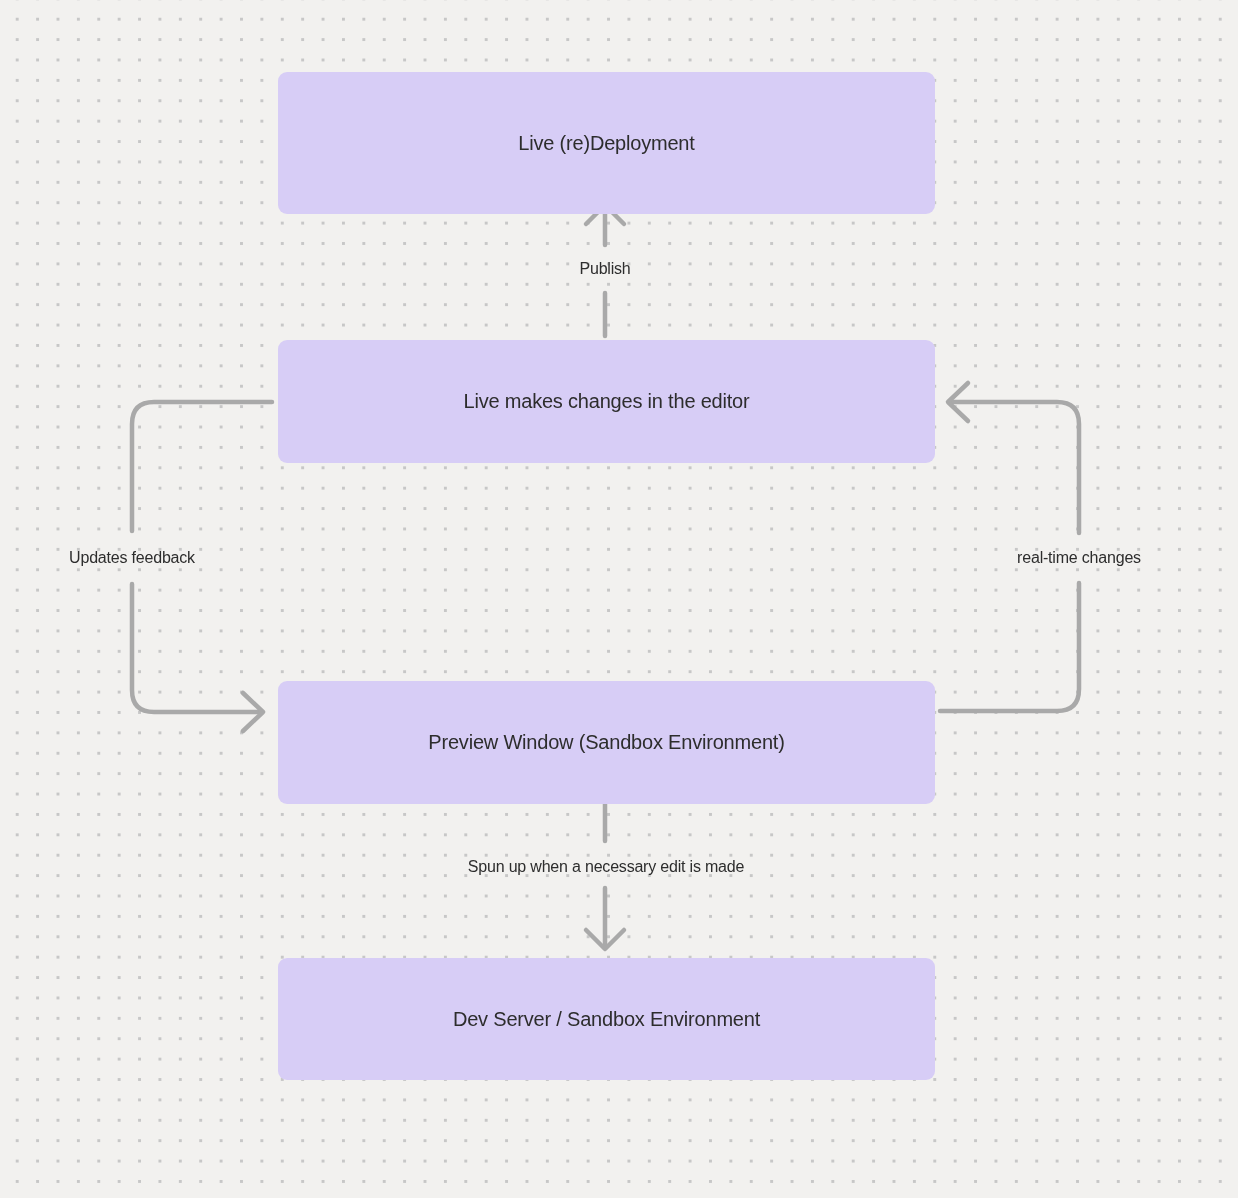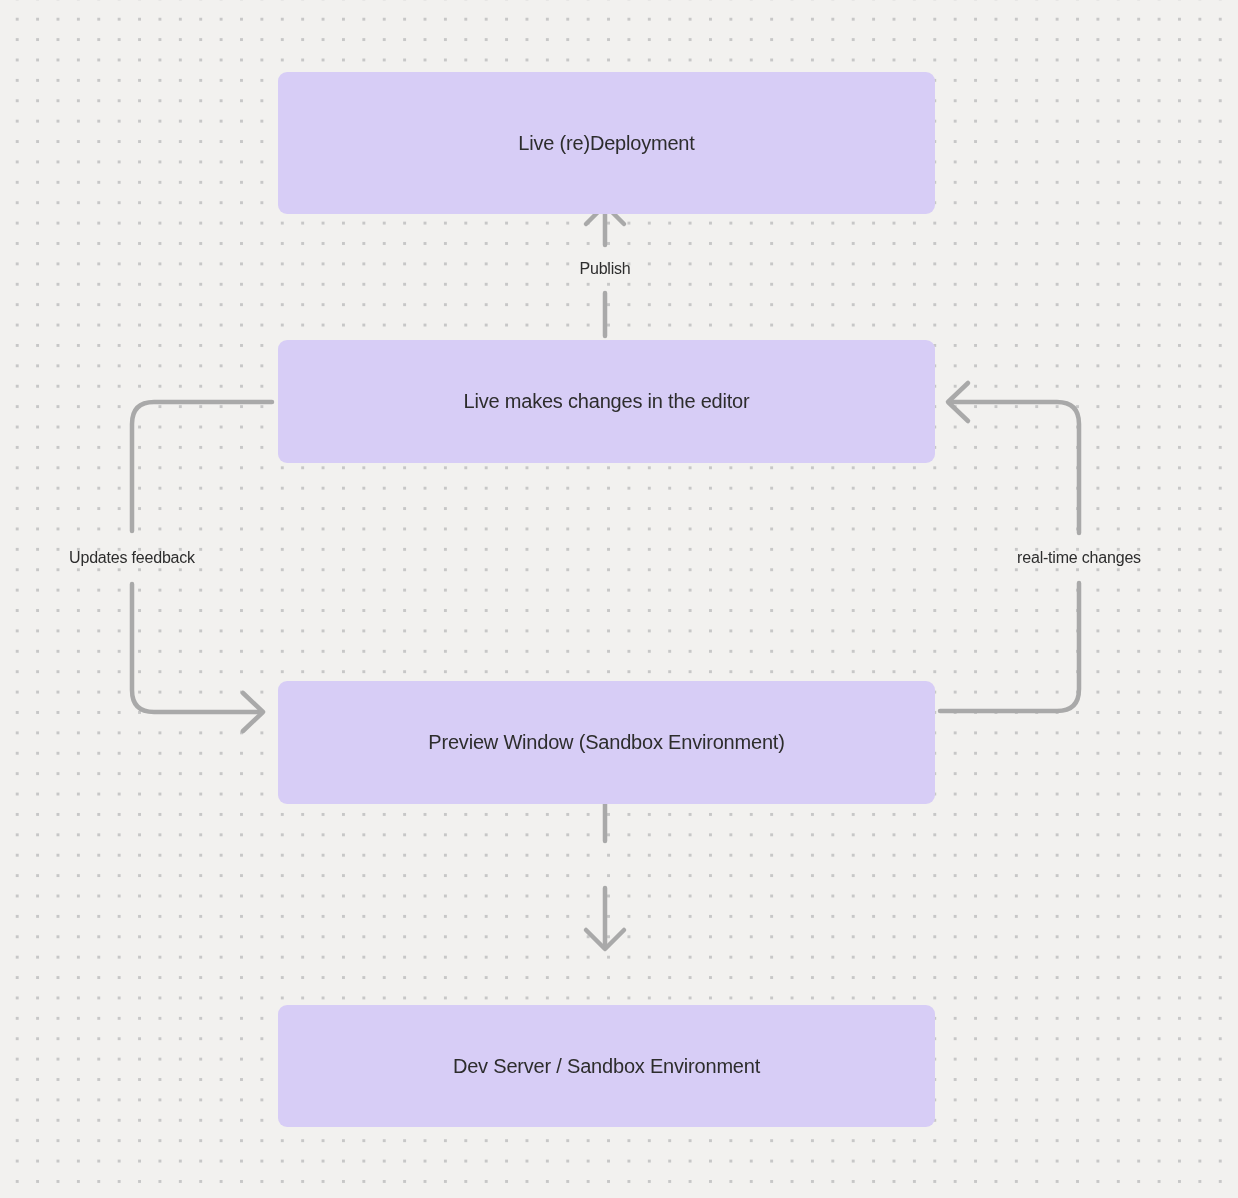--- a/index.html
+++ b/index.html
@@ -43,21 +43,21 @@
     text-align:center;
   }
   .node-label{
     font-size:20px;
     letter-spacing:-0.2px;
     color:var(--text);
   }
   #node-live{top:72px;height:142px;}
   #node-editor{top:340px;}
   #node-preview{top:649px;margin-top:32px;}
-  #node-dev{top:958px;height:122px;margin-top:47px;}
+  #node-dev{top:958px;height:122px;}
   .edge-label{
     position:absolute;
     transform:translate(-50%,-50%);
     font-size:16px;
     letter-spacing:-0.2px;
     white-space:nowrap;
     color:var(--text);
   }
   #label-publish{left:605px;top:269px;}
   #label-updates{left:132px;top:558px;}
@@ -109,14 +109,15 @@
     <span class="node-label">Preview Window (Sandbox Environment)</span>
   </div>
 
   <div class="node" id="node-dev">
     <span class="node-label">Dev Server / Sandbox Environment</span>
   </div>
 
   <div class="edge-label" id="label-publish">Publish</div>
   <div class="edge-label" id="label-updates">Updates feedback</div>
   <div class="edge-label" id="label-feedback">real-time changes</div>
+  <div class="edge-label" id="label-spunup">Spun up when a necessary edit is made</div>
 
 </div>
 
 </body></html>

